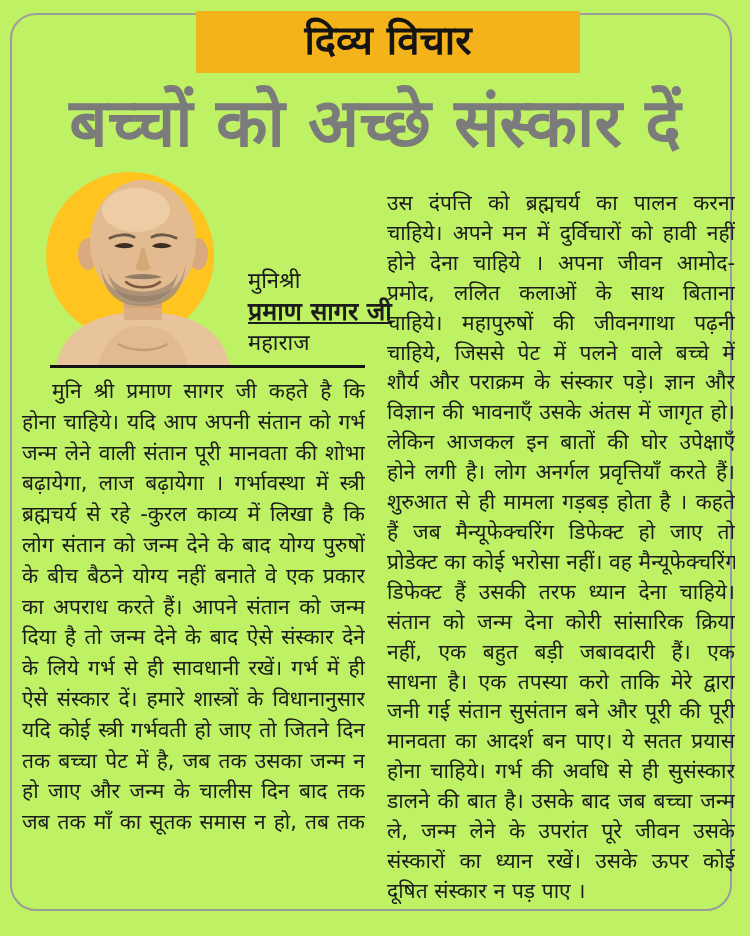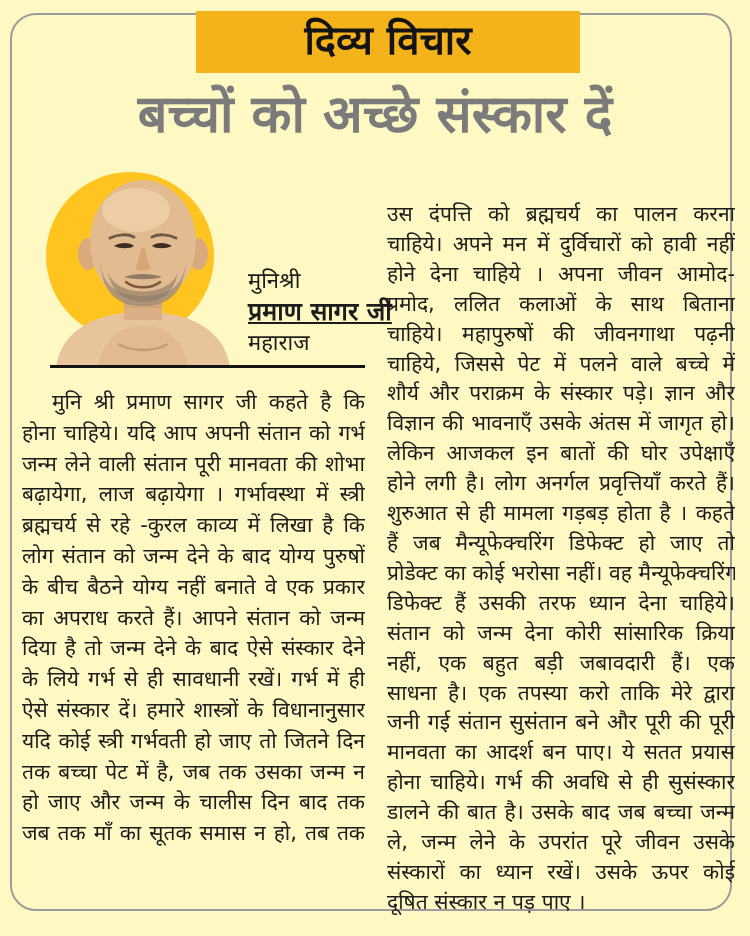--- a/index.html
+++ b/index.html
@@ -1,19 +1,19 @@
 <!DOCTYPE html>
 <html><head>
 <meta charset="utf-8">
 <style>
   html,body{margin:0;padding:0;background:#ffffff;}
   .page{
     position:relative;
     width:750px;height:936px;
-    background:#fef9c3;
+    background:#bef264;
     font-family:"DejaVu Sans", sans-serif;
     overflow:hidden;
   }
   .frame{
     position:absolute;
     left:10px;top:13px;
     width:722px;height:898px;
     border:2px solid #9c9c9c;
     border-radius:26px;
     box-sizing:border-box;
@@ -26,21 +26,21 @@
     z-index:3;
   }
   .banner-label{
     font-size:40px;font-weight:700;color:#141414;line-height:1;
     padding-bottom:4px;
   }
   .headline{
     position:absolute;
     left:0;top:82px;width:100%;
     text-align:center;
-    font-size:52px;font-weight:700;color:#7b7b7b;
+    font-size:67px;font-weight:700;color:#7b7b7b;
     line-height:1.25;
     z-index:2;
   }
   .photo-wrap{
     position:absolute;
     left:38px;top:170px;width:210px;height:197px;
     overflow:hidden;
     z-index:1;
   }
   .photo-circle{
@@ -62,21 +62,20 @@
     position:absolute;
     left:50px;top:365px;width:315px;height:3px;
     background:#141414;
     z-index:2;
   }
   .col{
     position:absolute;
     color:#1c1c1c;
     font-size:21px;
     overflow:hidden;
-    margin-top:11px;
   }
   .col-left{
     left:22px;top:376px;width:343px;height:556px;
     line-height:30.8px;
   }
   .col-right{
     left:387px;top:189px;width:348px;height:722px;
     line-height:29.9px;
   }
   .tline{

